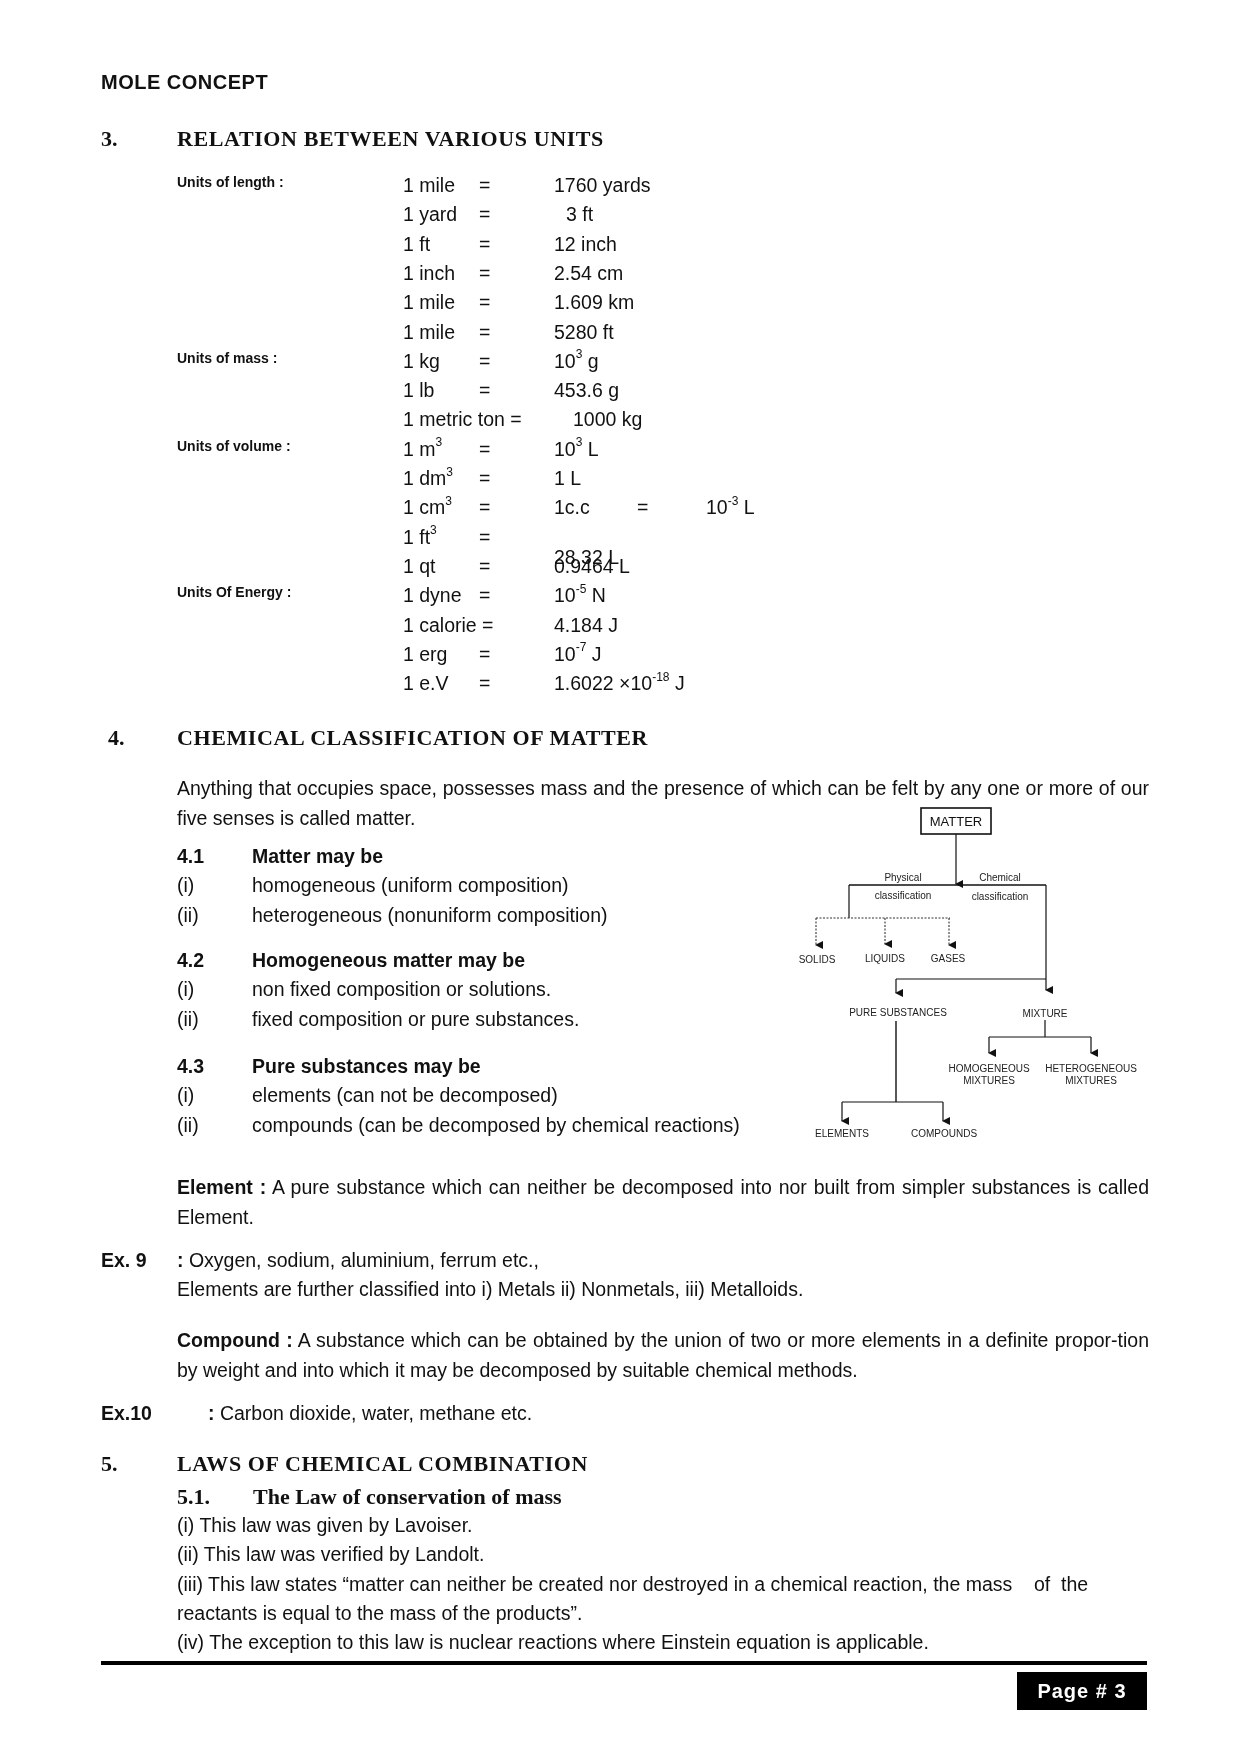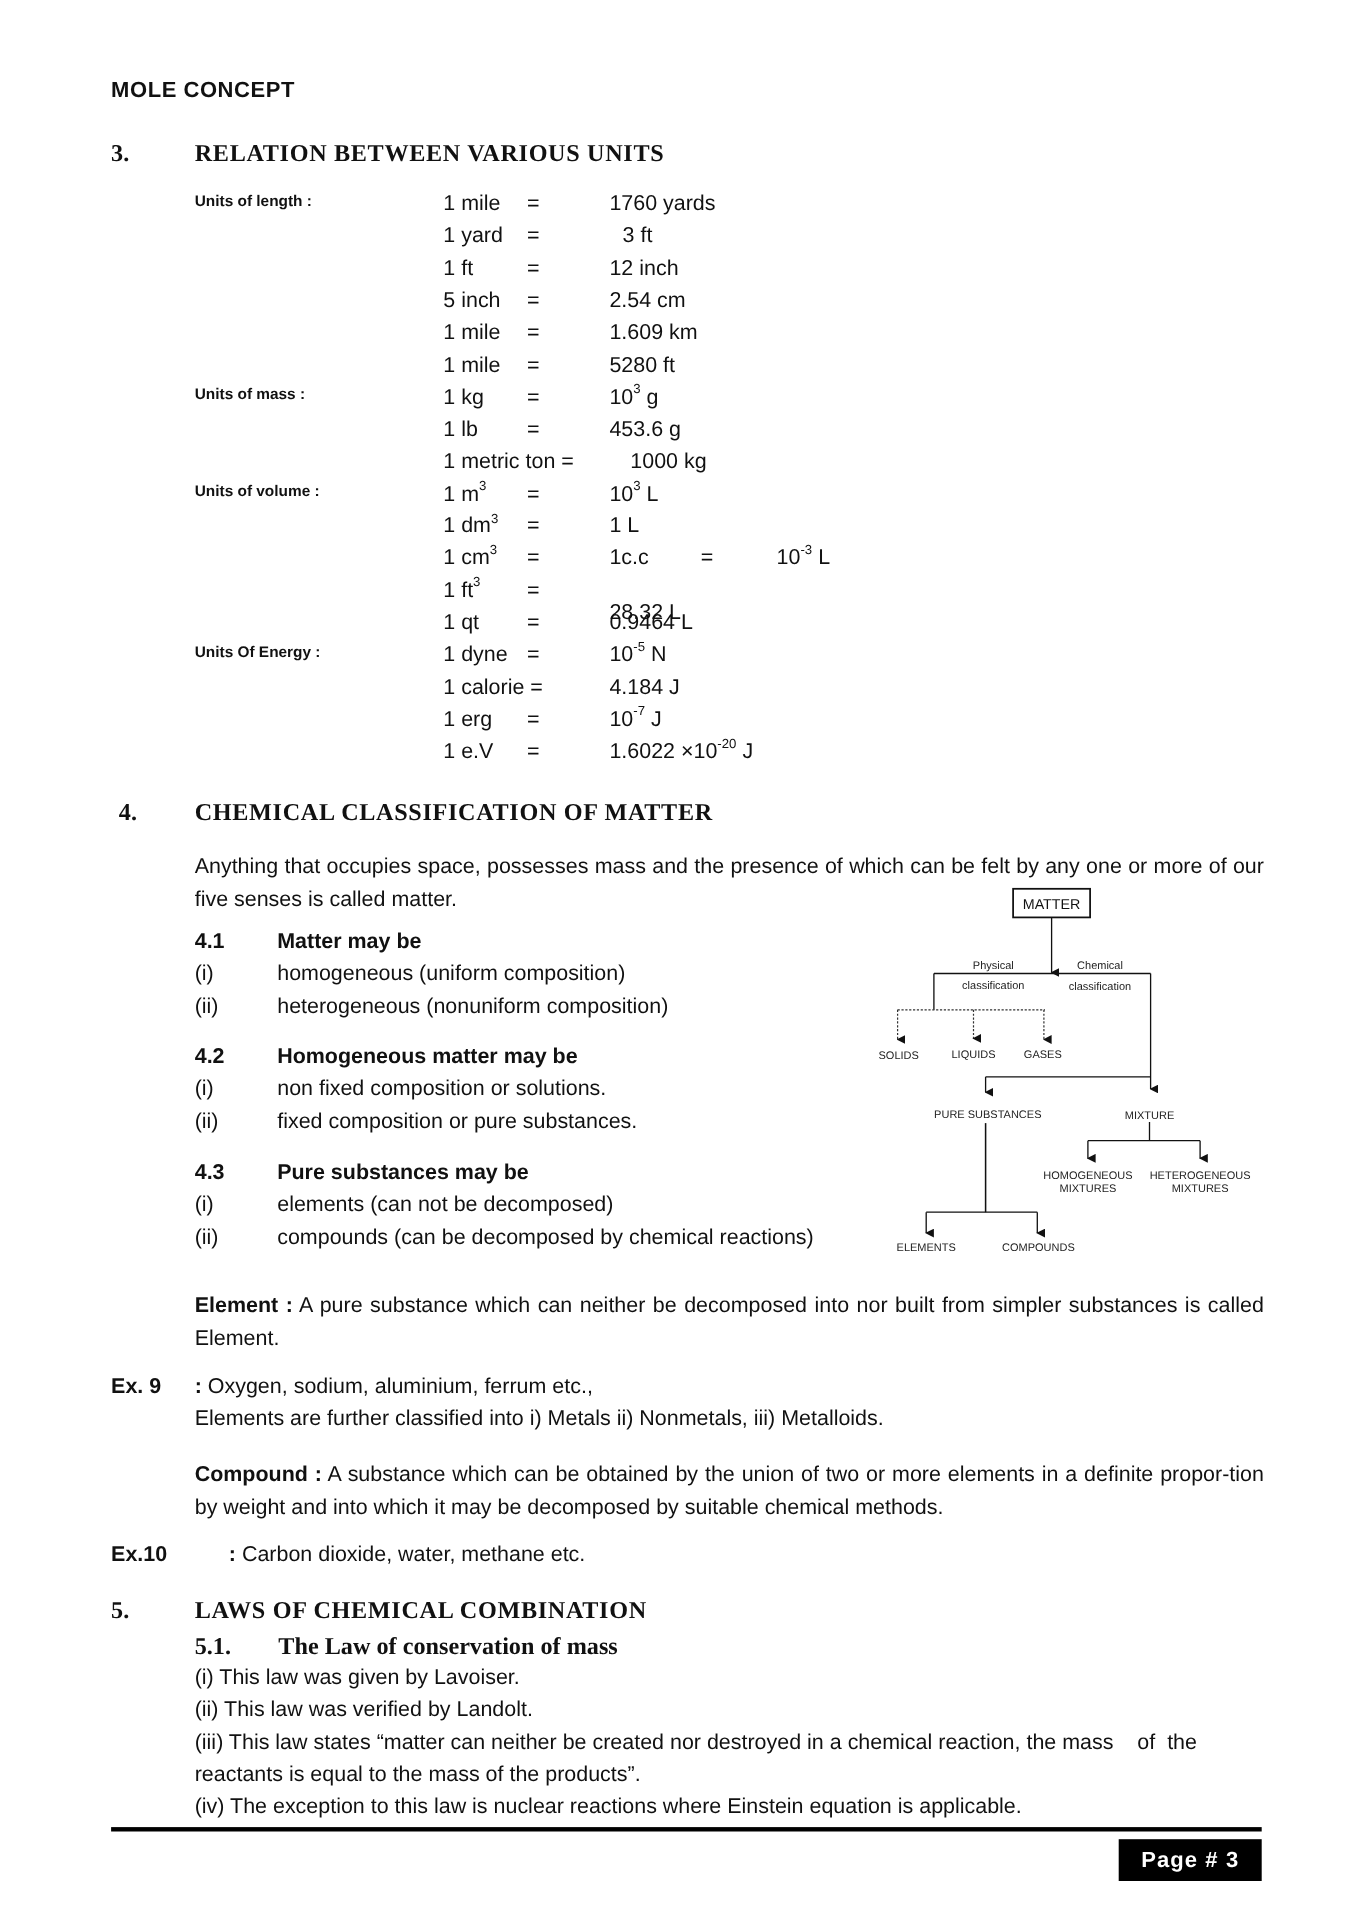--- a/index.html
+++ b/index.html
@@ -32,21 +32,21 @@
     <div class="abs unit-label" style="left:177px; top:174px;">Units of length  :</div>
     <div class="abs body" style="left:403px; top:174px;">1 mile</div>
     <div class="abs body" style="left:479px; top:174px;">=</div>
     <div class="abs body" style="left:554px; top:174px;">1760 yards</div>
     <div class="abs body" style="left:403px; top:203.3px;">1 yard</div>
     <div class="abs body" style="left:479px; top:203.3px;">=</div>
     <div class="abs body" style="left:554px; top:203.3px;margin-left:12px;">3 ft</div>
     <div class="abs body" style="left:403px; top:232.6px;">1 ft</div>
     <div class="abs body" style="left:479px; top:232.6px;">=</div>
     <div class="abs body" style="left:554px; top:232.6px;">12 inch</div>
-    <div class="abs body" style="left:403px; top:261.9px;">5 inch</div>
+    <div class="abs body" style="left:403px; top:261.9px;">1 inch</div>
     <div class="abs body" style="left:479px; top:261.9px;">=</div>
     <div class="abs body" style="left:554px; top:261.9px;">2.54 cm</div>
     <div class="abs body" style="left:403px; top:291.2px;">1 mile</div>
     <div class="abs body" style="left:479px; top:291.2px;">=</div>
     <div class="abs body" style="left:554px; top:291.2px;">1.609 km</div>
     <div class="abs body" style="left:403px; top:320.5px;">1 mile</div>
     <div class="abs body" style="left:479px; top:320.5px;">=</div>
     <div class="abs body" style="left:554px; top:320.5px;">5280 ft</div>
     <div class="abs unit-label" style="left:177px; top:349.8px;">Units of mass :</div>
     <div class="abs body" style="left:403px; top:349.8px;">1 kg</div>
@@ -79,21 +79,21 @@
     <div class="abs body" style="left:403px; top:584.2px;">1 dyne</div>
     <div class="abs body" style="left:479px; top:584.2px;">=</div>
     <div class="abs body" style="left:554px; top:584.2px;"><span>10</span><sup>-5</sup><span> N</span></div>
     <div class="abs body" style="left:403px; top:613.5px;">1 calorie =</div>
     <div class="abs body" style="left:554px; top:613.5px;">4.184 J</div>
     <div class="abs body" style="left:403px; top:642.8px;">1 erg</div>
     <div class="abs body" style="left:479px; top:642.8px;">=</div>
     <div class="abs body" style="left:554px; top:642.8px;"><span>10</span><sup>-7</sup><span> J</span></div>
     <div class="abs body" style="left:403px; top:672.1px;">1 e.V</div>
     <div class="abs body" style="left:479px; top:672.1px;">=</div>
-    <div class="abs body" style="left:554px; top:672.1px;"><span>1.6022 ×10</span><sup>-20</sup><span> J</span></div>
+    <div class="abs body" style="left:554px; top:672.1px;"><span>1.6022 ×10</span><sup>-18</sup><span> J</span></div>
   </div>
 
 <div class="abs sec-num" style="left:108px; top:725px;">4.</div>
 <div class="abs sec-title" style="left:177px; top:725px;">CHEMICAL  CLASSIFICATION  OF  MATTER</div>
 
 <div class="abs body justify" style="left:177px; top:774px; width:972px; line-height:29.5px;">Anything that occupies space, possesses mass and the presence of which can be felt by any one or more of our five senses is called matter.</div>
 
 <div id="subsections">
     <div class="abs body bold" style="left: 177px; top: 845px;">4.1</div>
     <div class="abs body bold" style="left: 252px; top: 845px;">Matter may be</div>

